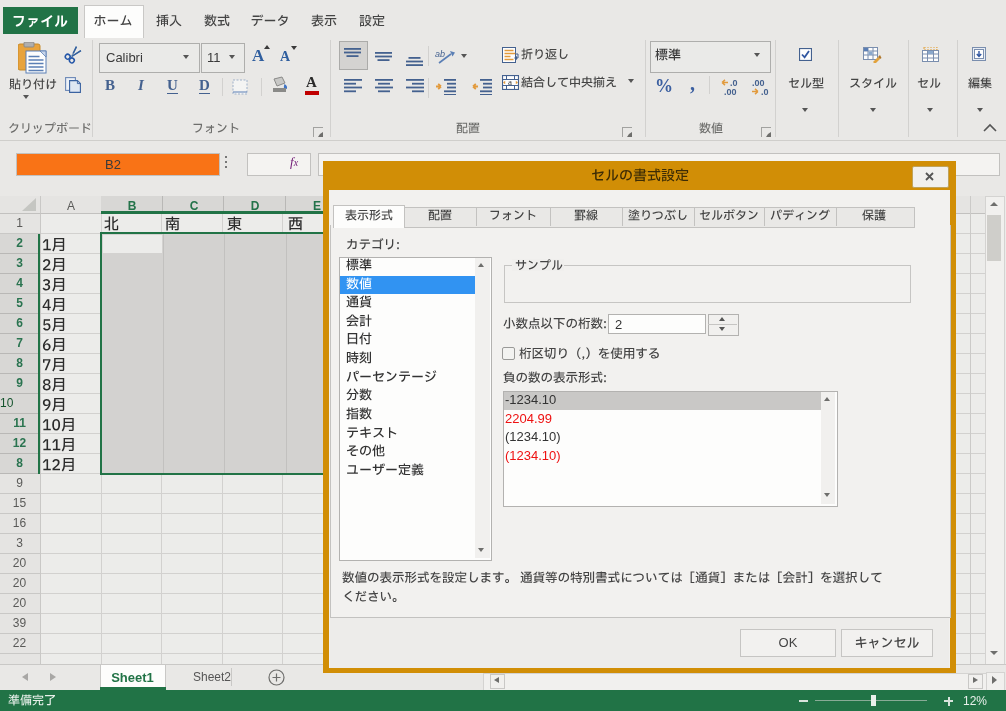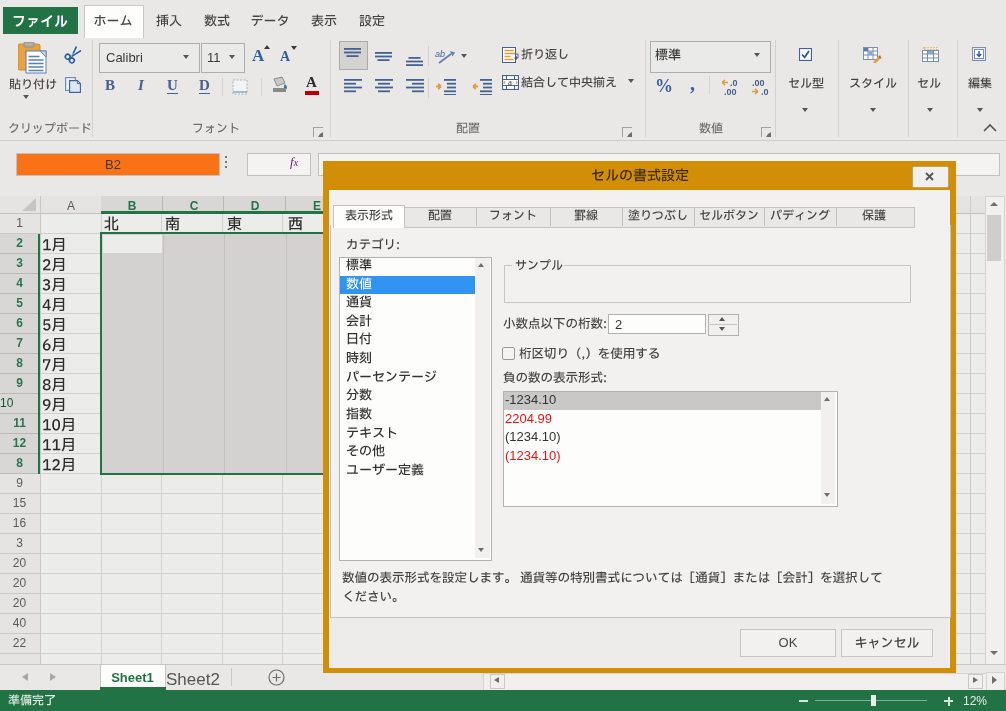--- a/index.html
+++ b/index.html
@@ -350,21 +350,21 @@
 <div class="ab" style="left:0;top:414px;width:39px;height:19px;font-size:12px;color:#2a7450;font-weight:bold;text-align:center;line-height:19px">11</div>
 <div class="ab" style="left:0;top:434px;width:39px;height:19px;font-size:12px;color:#2a7450;font-weight:bold;text-align:center;line-height:19px">12</div>
 <div class="ab" style="left:0;top:454px;width:39px;height:19px;font-size:12px;color:#2a7450;font-weight:bold;text-align:center;line-height:19px">8</div>
 <div class="ab" style="left:0;top:474px;width:39px;height:19px;font-size:12px;color:#5a5a58;text-align:center;line-height:19px">9</div>
 <div class="ab" style="left:0;top:494px;width:39px;height:19px;font-size:12px;color:#5a5a58;text-align:center;line-height:19px">15</div>
 <div class="ab" style="left:0;top:514px;width:39px;height:19px;font-size:12px;color:#5a5a58;text-align:center;line-height:19px">16</div>
 <div class="ab" style="left:0;top:534px;width:39px;height:19px;font-size:12px;color:#5a5a58;text-align:center;line-height:19px">3</div>
 <div class="ab" style="left:0;top:554px;width:39px;height:19px;font-size:12px;color:#5a5a58;text-align:center;line-height:19px">20</div>
 <div class="ab" style="left:0;top:574px;width:39px;height:19px;font-size:12px;color:#5a5a58;text-align:center;line-height:19px">20</div>
 <div class="ab" style="left:0;top:594px;width:39px;height:19px;font-size:12px;color:#5a5a58;text-align:center;line-height:19px">20</div>
-<div class="ab" style="left:0;top:614px;width:39px;height:19px;font-size:12px;color:#5a5a58;text-align:center;line-height:19px">40</div>
+<div class="ab" style="left:0;top:614px;width:39px;height:19px;font-size:12px;color:#5a5a58;text-align:center;line-height:19px">39</div>
 <div class="ab" style="left:0;top:634px;width:39px;height:19px;font-size:12px;color:#5a5a58;text-align:center;line-height:19px">22</div>
 
 <div class="ab" style="left:41px;top:214px;width:945px;height:450px;background-image:repeating-linear-gradient(to right,transparent 0,transparent 59.5px,#d2d1cf 59.5px,#d2d1cf 60.5px),repeating-linear-gradient(to bottom,transparent 0,transparent 19px,#d2d1cf 19px,#d2d1cf 20px);background-position:0 0"></div>
 
 <div class="ab" style="left:102px;top:234px;width:245px;height:240px;background:#d3d2d0;background-image:repeating-linear-gradient(to right,transparent 0,transparent 60.5px,#c2c1bf 60.5px,#c2c1bf 61.5px)"></div>
 <div class="ab" style="left:103px;top:235px;width:59px;height:18px;background:#ececea"></div>
 
 <div class="ab" style="left:38px;top:234px;width:2px;height:240px;background:#217346"></div>
 <div class="ab" style="left:100px;top:232px;width:247px;height:2px;background:#217346"></div>
 <div class="ab" style="left:100px;top:232px;width:2px;height:242px;background:#217346"></div>
@@ -456,21 +456,21 @@
 <div class="ab" style="left:987px;top:215px;width:14px;height:46px;background:#cfceca"></div>
 <div class="dd" style="left:990px;top:651px;border-top-color:#6e6e6c;border-width:4px"></div>
 
 <div class="ab" style="left:0;top:664px;width:1006px;height:26px;background:#e9e8e6;border-top:1px solid #c9c8c6"></div>
 <div class="ab" style="left:22px;top:673px;width:0;height:0;border:4.5px solid transparent;border-right:6px solid #a8a7a5;border-left:none"></div>
 <div class="ab" style="left:50px;top:673px;width:0;height:0;border:4.5px solid transparent;border-left:6px solid #a8a7a5;border-right:none"></div>
 <div class="ab" style="left:100px;top:665px;width:64px;height:22px;background:#fdfdfc;border-left:1px solid #c9c8c6;border-right:1px solid #c9c8c6"></div>
 <div class="ab" style="left:100px;top:687px;width:66px;height:3px;background:#217346"></div>
 <div class="ab" style="left:100px;top:670px;width:65px;text-align:center;font-size:13px;font-weight:bold;color:#217346">Sheet1</div>
 <div class="ab" style="left:231px;top:668px;width:1px;height:18px;background:#c9c8c6"></div>
-<div class="ab" style="left:166px;top:670px;width:65px;text-align:left;font-size:17px;color:#555">Sheet2</div>
+<div class="ab" style="left:166px;top:670px;width:65px;text-align:right;font-size:12px;color:#555">Sheet2</div>
 <svg class="ab" style="left:268px;top:669px" width="17" height="17" viewBox="0 0 17 17" fill="none" stroke="#6e6e6c" stroke-width="1.2">
     <circle cx="8.5" cy="8.5" r="7.5"></circle>
     <path d="M8.5 4.5v8M4.5 8.5h8"></path>
   </svg>
 
 <div class="ab" style="left:483px;top:673px;width:520px;height:16px;background:#f1f0ee;border:1px solid #d4d3d1"></div>
 <div class="ab" style="left:490px;top:674px;width:13px;height:13px;background:#f1f0ee;border:1px solid #c9c8c6"></div>
 <div class="ab" style="left:494px;top:677px;width:0;height:0;border:3.5px solid transparent;border-right:5px solid #6e6e6c;border-left:none"></div>
 <div class="ab" style="left:968px;top:674px;width:13px;height:13px;background:#f1f0ee;border:1px solid #c9c8c6"></div>
 <div class="ab" style="left:973px;top:677px;width:0;height:0;border:3.5px solid transparent;border-left:5px solid #6e6e6c;border-right:none"></div>

